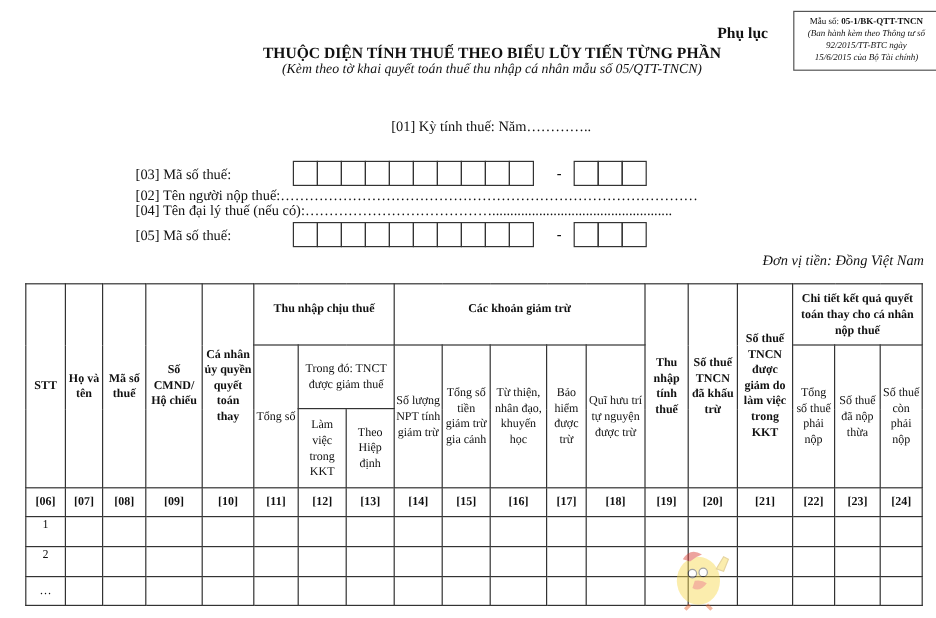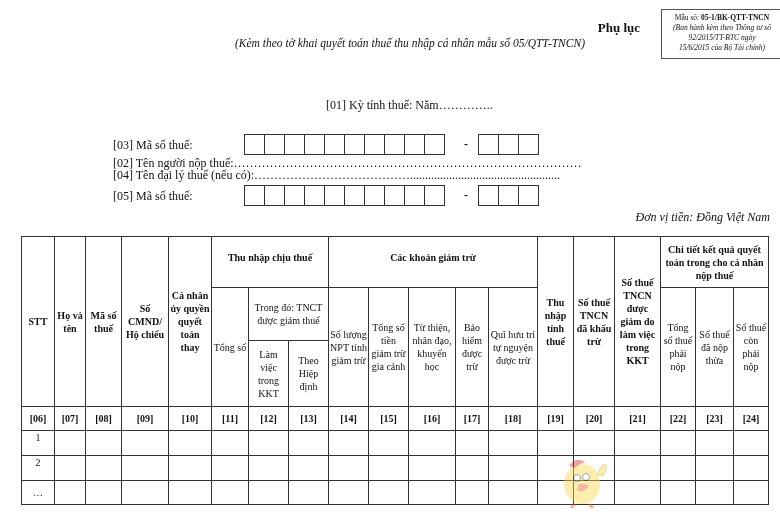--- a/index.html
+++ b/index.html
@@ -29,20 +29,21 @@
 
 <div class="form-code-box">
   <div><span>Mẫu số: </span><b>05-1/BK-QTT-TNCN</b></div>
   <i>(Ban hành kèm theo Thông tư số</i>
   <i>92/2015/TT-BTC ngày</i>
   <i>15/6/2015 của Bộ Tài chính)</i>
 </div>
 
 <div class="title-block">
   <div class="t1">Phụ lục</div>
+  <div class="t2">THUỘC DIỆN TÍNH THUẾ THEO BIỂU LŨY TIẾN TỪNG PHẦN</div>
   <div class="t3">(Kèm theo tờ khai quyết toán thuế thu nhập cá nhân mẫu số 05/QTT-TNCN)</div>
 </div>
 
 <div class="field" style="left:326px;top:98px;">
   <b>[01]</b><span> Kỳ tính thuế: Năm…………..</span>
 </div>
 <div class="field" style="left:113px;top:118px;margin-top:38px;">
   <b>[02] Tên người nộp thuế:</b><span>……………………………………………………………………………</span>
 </div>
 <div class="field" style="left:113px;top:138px;">
@@ -121,21 +122,21 @@
     <th class="b" rowspan="3">STT</th>
     <th class="b" rowspan="3">Họ và tên</th>
     <th class="b" rowspan="3">Mã số thuế</th>
     <th class="b" rowspan="3">Số CMND/ Hộ chiếu</th>
     <th class="b" rowspan="3">Cá nhân ủy quyền quyết toán thay</th>
     <th class="b" colspan="3" style="vertical-align:top;padding-top:14px">Thu nhập chịu thuế</th>
     <th class="b" colspan="5" style="vertical-align:top;padding-top:14px">Các khoản giảm trừ</th>
     <th class="b" rowspan="3">Thu nhập tính thuế</th>
     <th class="b" rowspan="3">Số thuế TNCN đã khấu trừ</th>
     <th class="b" rowspan="3">Số thuế TNCN được giảm do làm việc trong KKT</th>
-    <th class="b" colspan="3">Chi tiết kết quả quyết toán trong cho cá nhân nộp thuế</th>
+    <th class="b" colspan="3">Chi tiết kết quả quyết toán thay cho cá nhân nộp thuế</th>
   </tr>
   <tr style="height:53px">
     <th rowspan="2">Tổng số</th>
     <th colspan="2">Trong đó: TNCT được giảm thuế</th>
     <th rowspan="2">Số lượng NPT tính giảm trừ</th>
     <th rowspan="2">Tổng số tiền giảm trừ gia cảnh</th>
     <th rowspan="2">Từ thiện, nhân đạo, khuyến học</th>
     <th rowspan="2">Bảo hiểm được trừ</th>
     <th rowspan="2">Quĩ hưu trí tự nguyện được trừ</th>
     <th rowspan="2">Tổng số thuế phải nộp</th>

